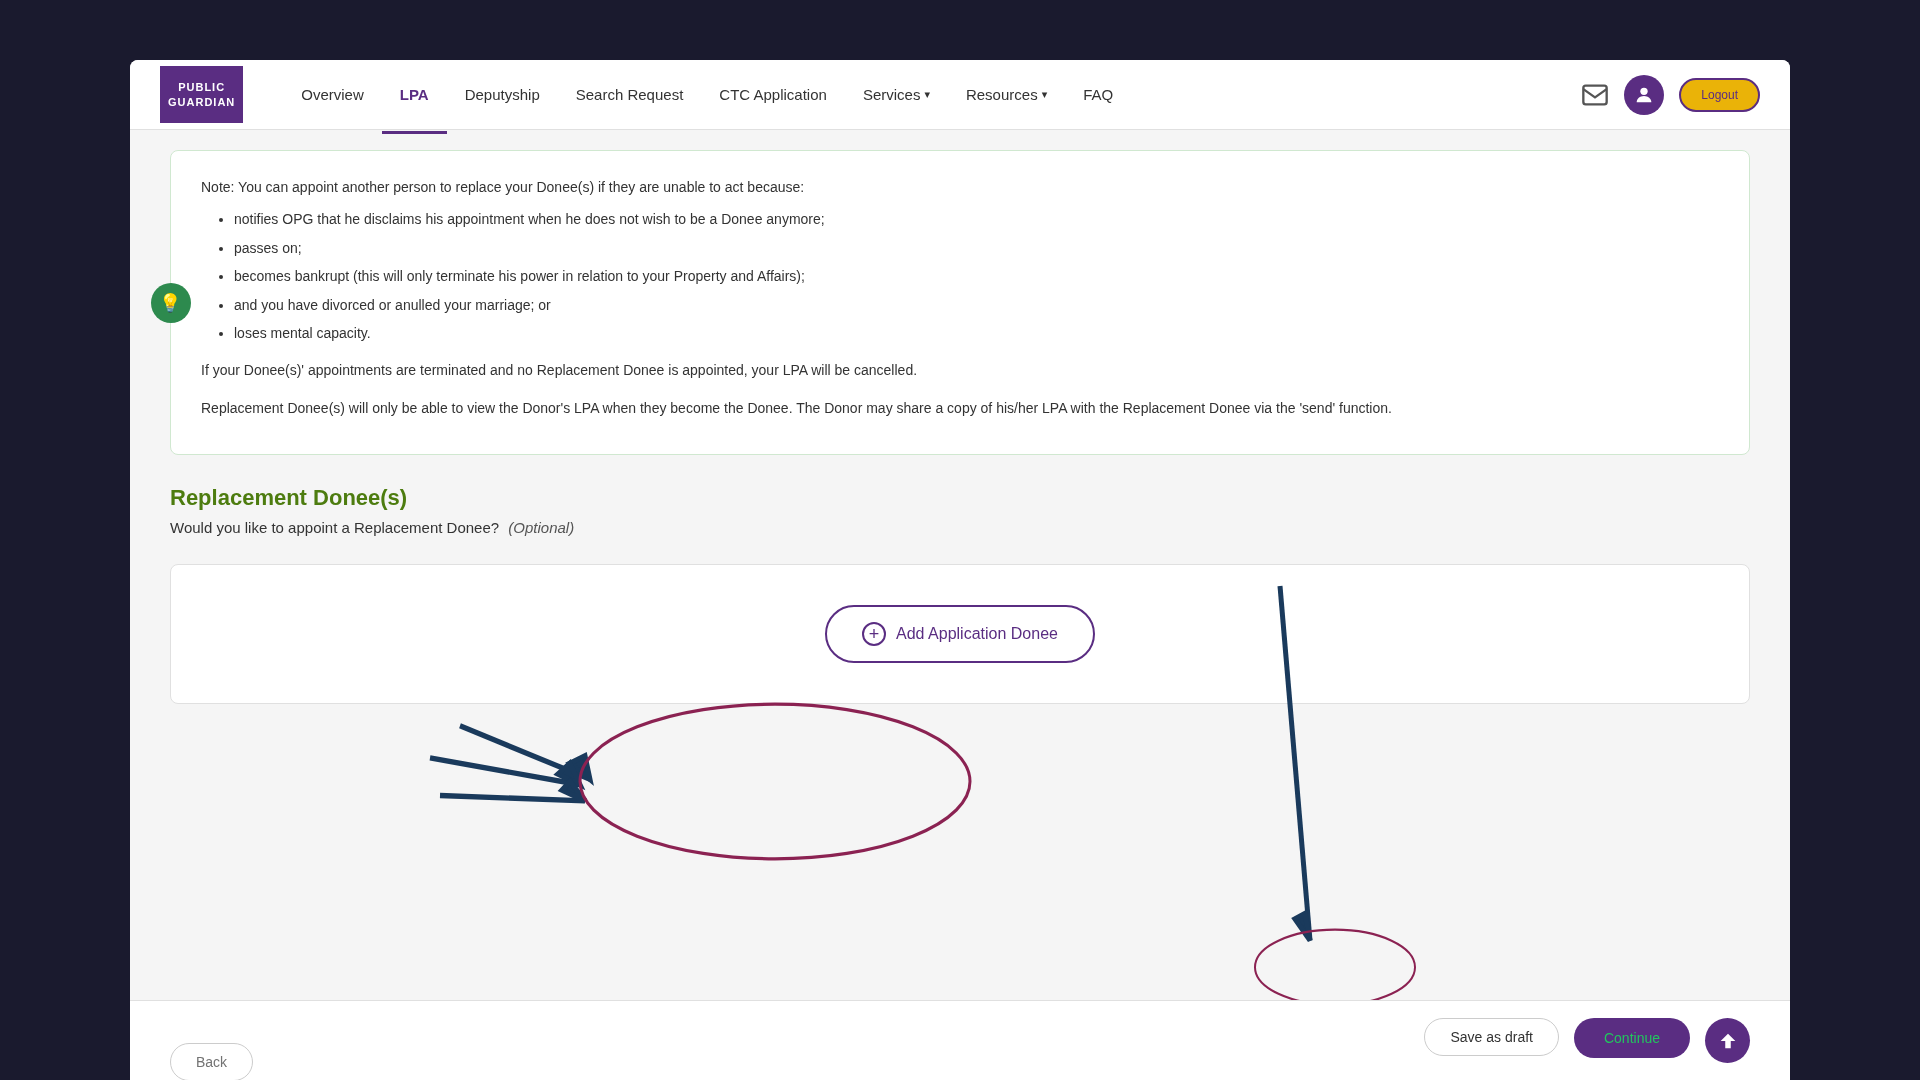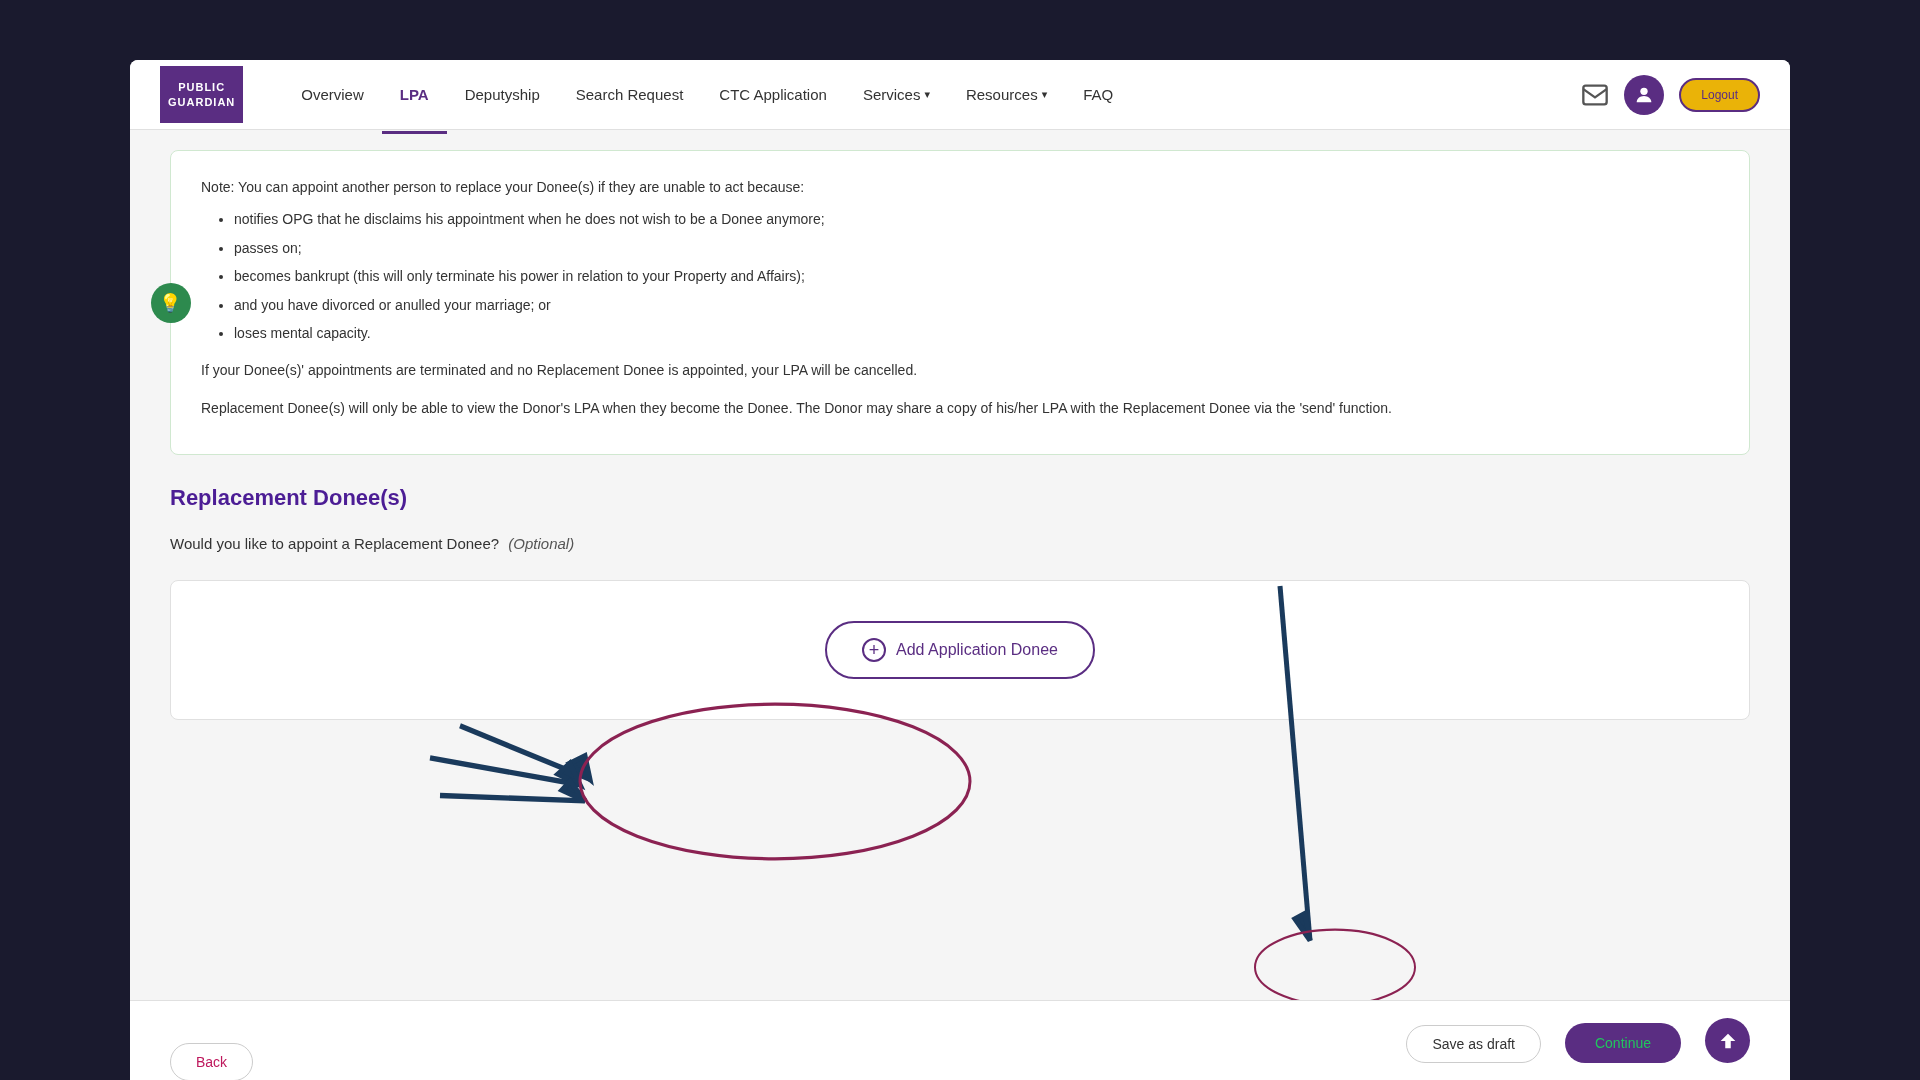--- a/index.html
+++ b/index.html
@@ -178,22 +178,22 @@
       font-size: 14px;
       color: #333;
       margin-bottom: 6px;
       line-height: 1.6;
     }
 
     
     .section-heading {
       font-size: 22px;
       font-weight: bold;
-      color: #4c1d95;
-      margin-bottom: 24px;
+      color: #4d7c0f;
+      margin-bottom: 8px;
     }
 
     
     .question-text {
       font-size: 15px;
       color: #333;
       margin-bottom: 28px;
       font-weight: 500;
     }
 
@@ -252,32 +252,32 @@
       border-top: 1px solid #e0e0e0;
       display: flex;
       align-items: center;
       justify-content: space-between;
       padding: 0 40px;
     }
 
     .back-btn {
       border: 1px solid #ccc;
       background: white;
-      color: #be185d;
+      color: #737373;
       padding: 10px 25px;
       border-radius: 25px;
       font-size: 14px;
       cursor: pointer;
       margin-top: 42px;
     }
 
     .right-buttons {
       display: flex;
-      align-items: flex-end;
-      gap: 24px;
+      align-items: flex-start;
+      gap: 15px;
     }
 
     .save-draft-btn {
       border: 1px solid #ccc;
       background: white;
       color: #333;
       padding: 10px 25px;
       border-radius: 25px;
       font-size: 14px;
       cursor: pointer;

